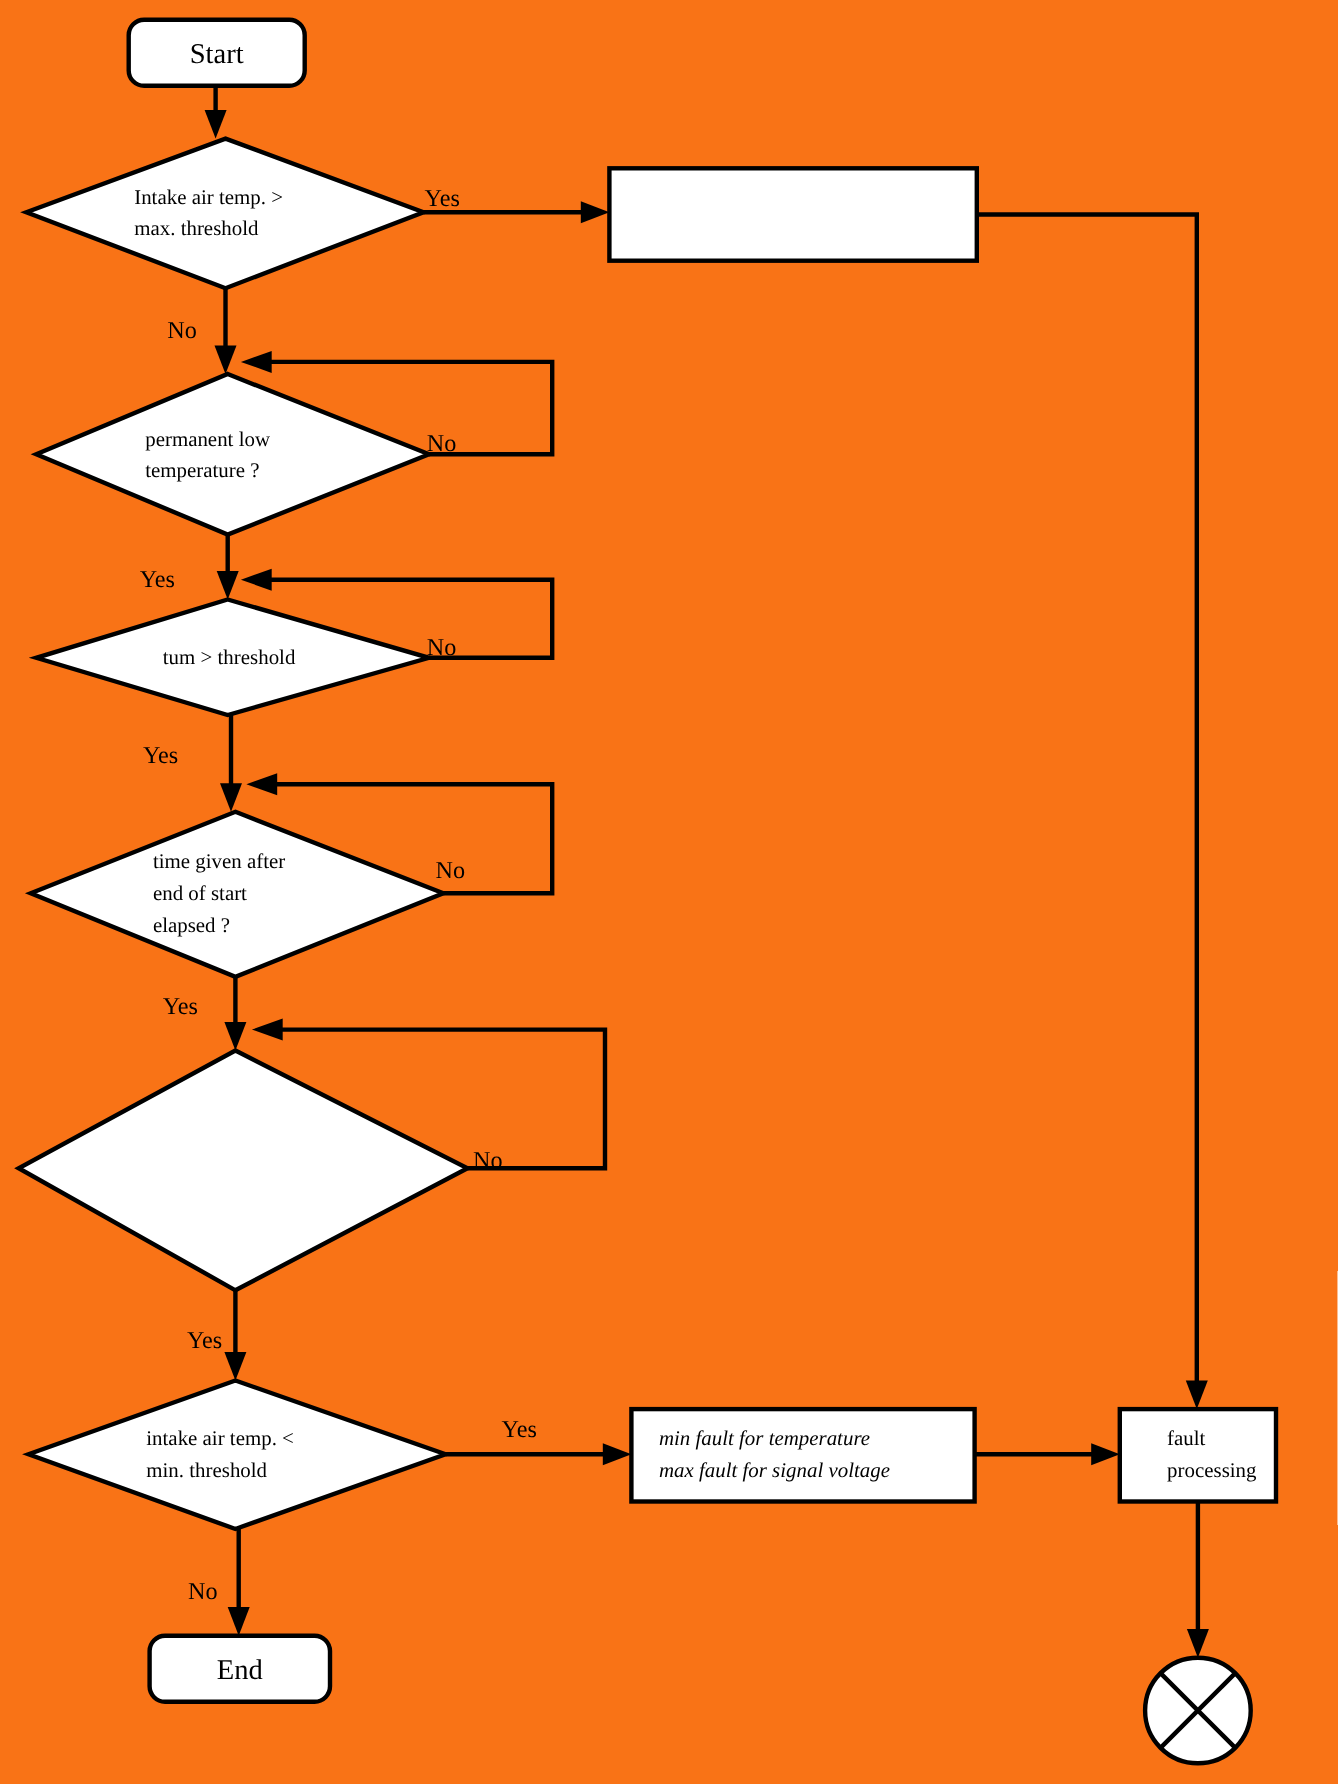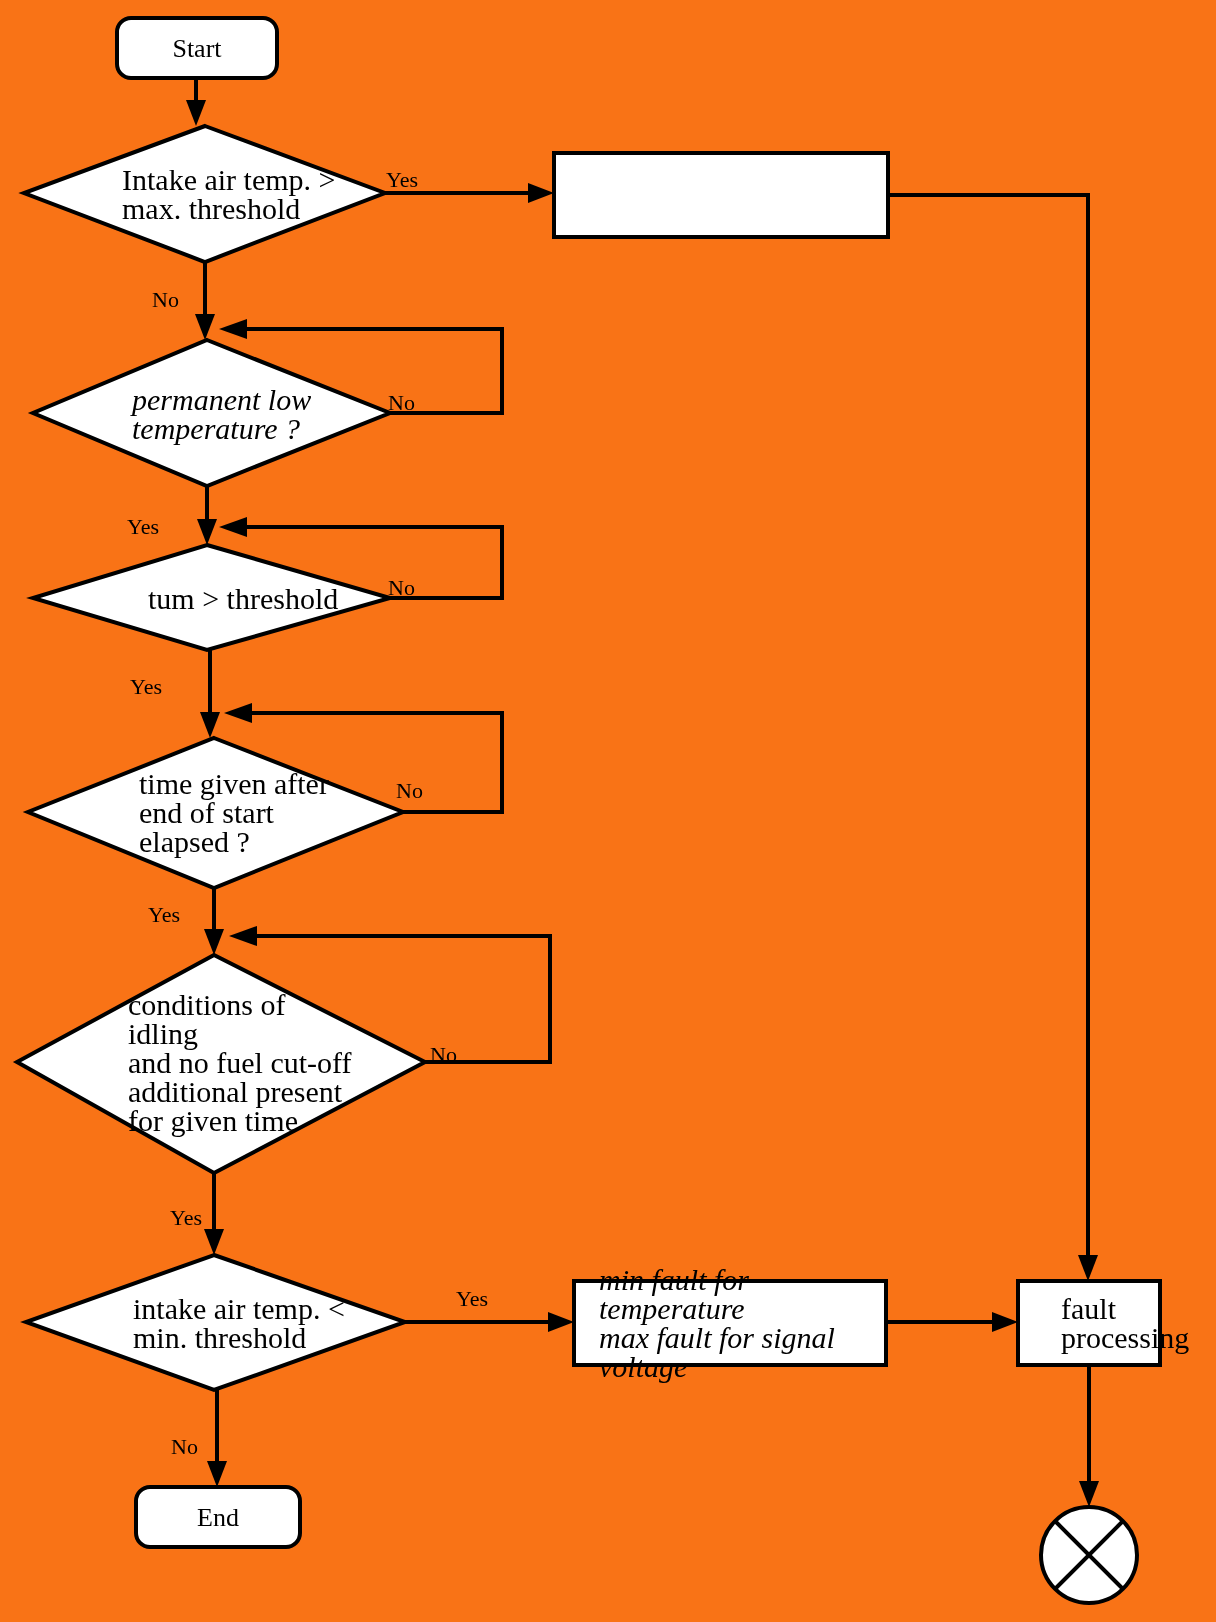--- a/index.html
+++ b/index.html
@@ -39,21 +39,21 @@
     fill: #000000;
     stroke: none;
   }
   .node-text {
     position: absolute;
     display: flex;
     align-items: center;
     justify-content: center;
     color: #000000;
     font-family: "Liberation Serif", "DejaVu Serif", serif;
-    font-size: 30px;
+    font-size: 19px;
     line-height: 29px;
     text-align: center;
     white-space: pre-line;
   }
   .node-text.align-left {
     justify-content: flex-start;
     text-align: left;
   }
   .edge-label {
     position: absolute;
@@ -145,33 +145,29 @@
     <polygon class="arrowhead" points="1089,1507 1079,1481 1099,1481"></polygon>
 
   </svg>
 
   <div class="node-text terminal-text" style="left:117px; top:18px; width:160px; height:60px;">Start</div>
 
   <div class="node-text align-left" style="left:122px; top:165px; width:220px; height:58px;">Intake air temp. &gt;
 max. threshold</div>
 
 
-  <div class="node-text align-left" style="left:132px; top:385px; width:210px; height:58px;font-style:italic;">permanent low
+  <div class="node-text align-left" style="left:132px; top:385px; width:210px; height:58px;">permanent low
 temperature ?</div>
 
   <div class="node-text align-left" style="left:148px; top:584px; width:210px; height:29px;">tum &gt; threshold</div>
 
   <div class="node-text align-left" style="left:139px; top:768px; width:220px; height:88px;">time given after
 end of start
 elapsed ?</div>
 
-  <div class="node-text align-left" style="left:128px; top:1004px; width:230px; height:117px;">conditions of idling
-and no fuel cut-off
-additional present
-for given time</div>
 
   <div class="node-text align-left" style="left:133px; top:1294px; width:220px; height:58px;">intake air temp. &lt;
 min. threshold</div>
 
   <div class="node-text align-left" style="left:599px; top:1294px; width:290px; height:58px;font-style:italic;">min fault for temperature
 max fault for signal voltage</div>
 
   <div class="node-text align-left" style="left:1029px; top:1294px; width:130px; height:58px;margin-left:32px;">fault
 processing</div>
 

